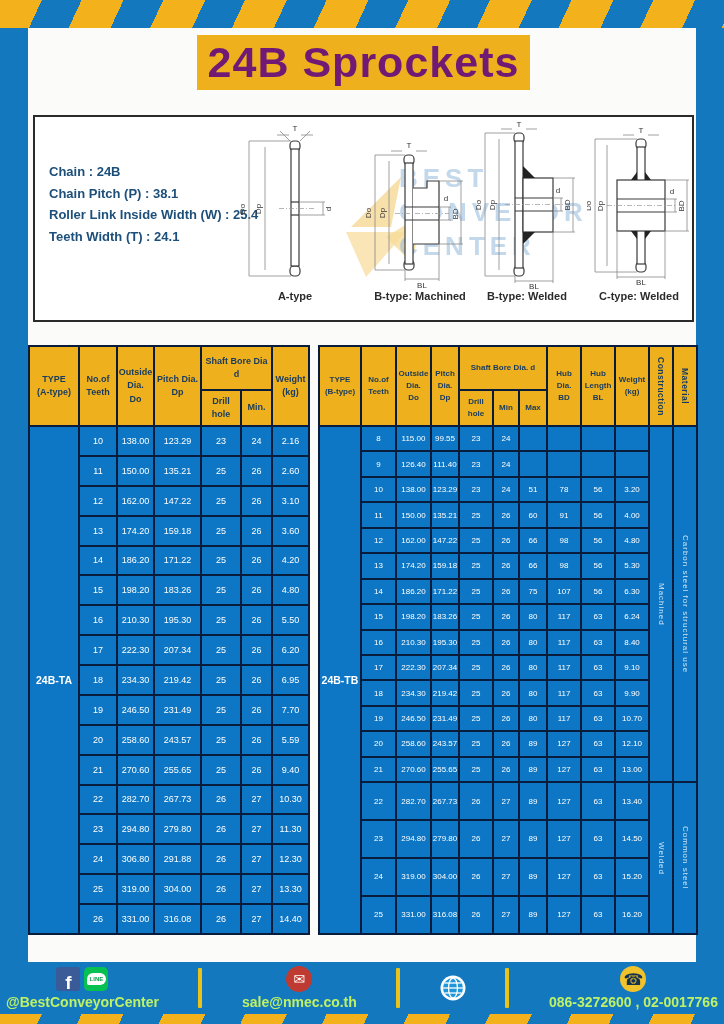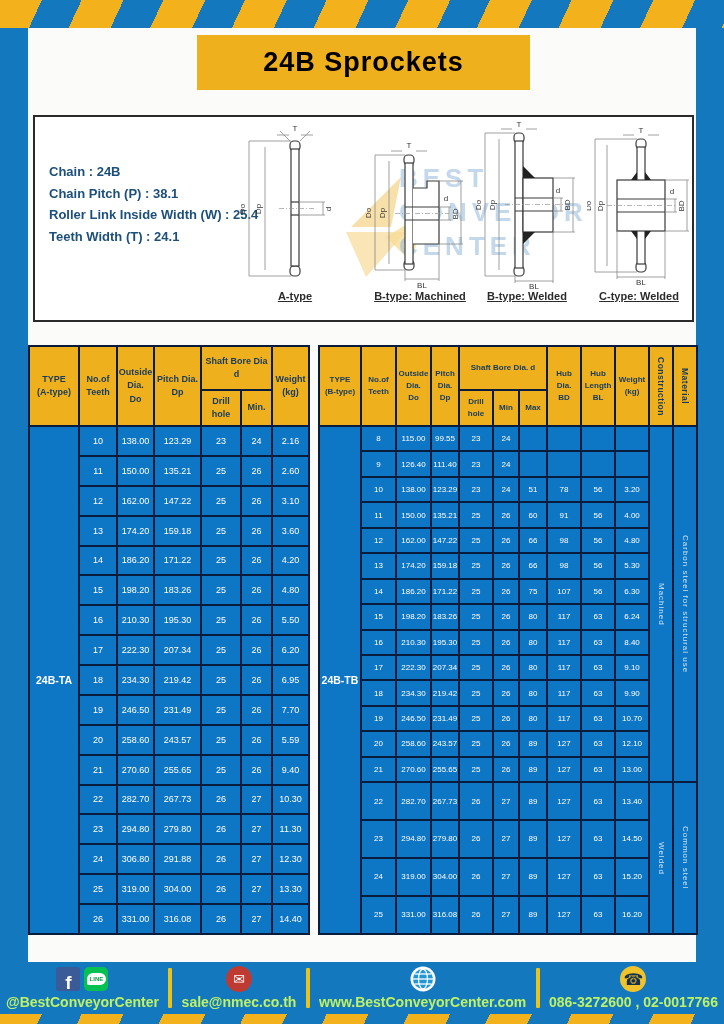--- a/index.html
+++ b/index.html
@@ -4,29 +4,29 @@
 <style>
   html,body{margin:0;padding:0;}
   body{width:724px;height:1024px;font-family:"Liberation Sans",sans-serif;}
   .page{position:relative;width:724px;height:1024px;background:#1478bf;overflow:hidden;}
   .stripe-band{position:absolute;left:0;right:0;background:repeating-linear-gradient(115deg,#f3b21c 0 38px,#1478bf 38px 74px);}
   .stripe-top{top:0;height:28px;}
   .stripe-bottom{bottom:0;height:10px;}
   .content{position:absolute;left:28px;top:28px;width:668px;height:934px;background:#fbfbf9;}
   
   .title-banner{position:absolute;left:169px;top:7px;width:333px;height:55px;background:#eeb11d;display:flex;align-items:center;justify-content:center;}
-  .title-banner span{font-size:27px;font-weight:bold;color:#000000;letter-spacing:1px;}
+  .title-banner span{font-size:43px;font-weight:bold;color:#701a75;letter-spacing:1px;}
   
   .diagram-box{position:absolute;left:5px;top:87px;width:657px;height:203px;background:#fff;border:2px solid #2a2a2a;}
   .specs{position:absolute;left:14px;top:44px;font-size:13px;font-weight:bold;color:#1d4f7b;line-height:21.5px;white-space:nowrap;}
   .watermark{position:absolute;left:364px;top:44px;width:250px;font-size:26px;line-height:34px;font-weight:bold;letter-spacing:5px;color:rgba(148,184,219,0.55);}
   .wm-bird{position:absolute;left:296px;top:40px;opacity:0.45;}
   .diag{position:absolute;}
   .diag svg{display:block;}
-  .diag-label{position:absolute;font-size:11px;font-weight:bold;color:#2b2b2b;width:140px;text-align:center;top:173px;text-decoration:underline;}
+  .diag-label{position:absolute;font-size:11px;font-weight:bold;color:#2b2b2b;width:140px;text-align:center;top:173px;}
   .part{stroke:#3a3a3a;stroke-width:1.2;fill:#fff;}
   .partf{fill:#222;stroke:none;}
   .dim{stroke:#888;stroke-width:0.8;fill:none;}
   .cl{stroke:#999;stroke-width:0.7;stroke-dasharray:5 2 1 2;fill:none;}
   .dtxt{font-size:8px;fill:#333;font-family:"Liberation Sans",sans-serif;}
   
   table.tbl{position:absolute;border-collapse:collapse;table-layout:fixed;background:#0d76c5;border:2px solid #0a1c3c;}
   table.tbl th,table.tbl td{border:2px solid #0a1c3c;text-align:center;vertical-align:middle;padding:0;overflow:hidden;}
   table.tbl th{background:#eeb11d;color:#173a5e;font-weight:bold;white-space:pre-line;line-height:1.5;}
   #tableA{left:0px;top:317px;width:280px;height:590px;}
@@ -667,21 +667,20 @@
       <div class="f-icons">
         <svg width="26" height="26" viewBox="0 0 26 26">
           <circle cx="13" cy="13" r="12.5" fill="#fff"></circle>
           <circle cx="13" cy="13" r="10" fill="#1e96d8"></circle>
           <ellipse cx="13" cy="13" rx="4.5" ry="10" fill="none" stroke="#fff" stroke-width="1.3"></ellipse>
           <line x1="3" y1="13" x2="23" y2="13" stroke="#fff" stroke-width="1.3"></line>
           <line x1="4.5" y1="8" x2="21.5" y2="8" stroke="#fff" stroke-width="1.3"></line>
           <line x1="4.5" y1="18" x2="21.5" y2="18" stroke="#fff" stroke-width="1.3"></line>
         </svg>
       </div>
-      <div class="f-text">www.BestConveyorCenter.com</div>
     </div>
     <div class="f-div"></div>
     <div class="f-sec">
       <div class="f-icons">
         <span class="icon-phone">☎</span>
       </div>
       <div class="f-text">086-3272600 , 02-0017766</div>
     </div>
   </div>
 

